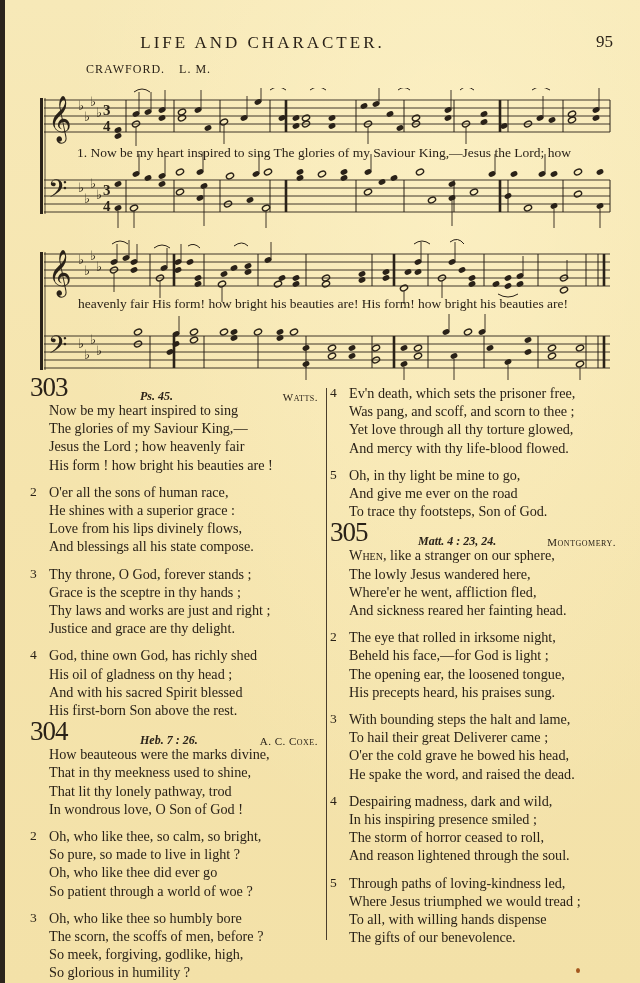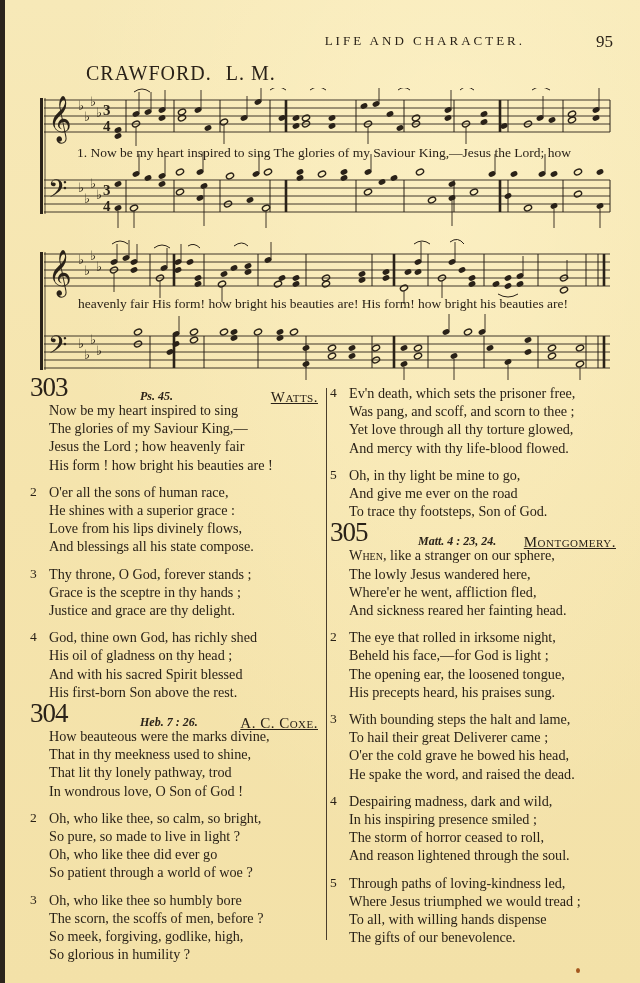--- a/index.html
+++ b/index.html
@@ -11,46 +11,46 @@
     position: relative;
   }
   .page {
     position: absolute; left: 0; top: 0; width: 640px; height: 983px;
     background:
       radial-gradient(ellipse at 70% 20%, rgba(255,245,205,0.55), rgba(0,0,0,0) 60%),
       linear-gradient(180deg, #f7e9b8 0%, #f5e4ad 50%, #f3e1a8 100%);
   }
   .left-edge { position: absolute; left: 0; top: 0; width: 5px; height: 983px; background: #2b241c; }
   .running-head {
-    position: absolute; top: 33px; left: 0; width: 525px; text-align: right;
-    font-size: 13px; letter-spacing: 3px;
+    position: absolute; top: 33px; left: 0; width: 525px; text-align: center;
+    font-size: 17px; letter-spacing: 3px;
   }
   .page-number { position: absolute; top: 32px; left: 596px; font-size: 17px; }
-  .tune-title { position: absolute; top: 62px; left: 86px; font-size: 20px; letter-spacing: 1px; }
+  .tune-title { position: absolute; top: 62px; left: 86px; font-size: 12px; letter-spacing: 1px; }
   .tune-title .meter { margin-left: 14px; }
 
   .system { position: absolute; left: 38px; width: 575px; }
   .system svg { position: absolute; left: 0; top: 0; }
   .lyric-line {
     position: absolute; font-size: 13.5px; white-space: nowrap;
   }
   .system-1 { top: 88px; height: 145px; }
   .system-2 { top: 232px; height: 148px; }
   .lyric-1 { top: 57px; left: 39px; }
   .lyric-2 { top: 64px; left: 40px; }
 
   .col { position: absolute; font-size: 14.2px; line-height: 18.2px; }
   .col-left { left: 30px; top: 384px; width: 292px; }
   .col-right { left: 330px; top: 384px; width: 290px; }
   .divider { position: absolute; left: 326px; top: 388px; width: 1px; height: 552px; background: #4a3e2c; }
 
   .hymn-head { position: relative; height: 26px; }
   .hymn-num { position: absolute; left: 0; top: -6px; font-size: 27px; letter-spacing: -1px; }
   .hymn-ref { position: absolute; font-style: italic; font-weight: bold; font-size: 12px; top: 3px; }
-  .hymn-author { position: absolute; right: 4px; top: 4px; font-size: 15px; font-variant: small-caps; letter-spacing: .5px; text-decoration: underline; }
+  .hymn-author { position: absolute; right: 4px; top: 4px; font-size: 11px; font-variant: small-caps; letter-spacing: .5px; }
 
   .stanza { position: relative; margin-bottom: 9px; }
   .stanza .vnum { position: absolute; left: 0; top: 0; font-size: 13.5px; }
   .stanza .line { padding-left: 19px; white-space: nowrap; }
   .stanza.first .line { padding-left: 19px; }
   .sc { font-variant: small-caps; text-align: right; }
   .spot { position: absolute; width: 4px; height: 5px; border-radius: 50%; background: #a4571e; left: 576px; top: 968px; }
 </style>
 </head>
 <body>
@@ -480,20 +480,21 @@
         <span class="vnum">2</span>
         <div class="line">O'er all the sons of human race,</div>
         <div class="line">He shines with a superior grace :</div>
         <div class="line">Love from his lips divinely flows,</div>
         <div class="line">And blessings all his state compose.</div>
       </div>
       <div class="stanza">
         <span class="vnum">3</span>
         <div class="line">Thy throne, O God, forever stands ;</div>
         <div class="line">Grace is the sceptre in thy hands ;</div>
+        <div class="line">Thy laws and works are just and right ;</div>
         <div class="line">Justice and grace are thy delight.</div>
       </div>
       <div class="stanza">
         <span class="vnum">4</span>
         <div class="line">God, thine own God, has richly shed</div>
         <div class="line">His oil of gladness on thy head ;</div>
         <div class="line">And with his sacred Spirit blessed</div>
         <div class="line">His first-born Son above the rest.</div>
       </div>
     </div>

